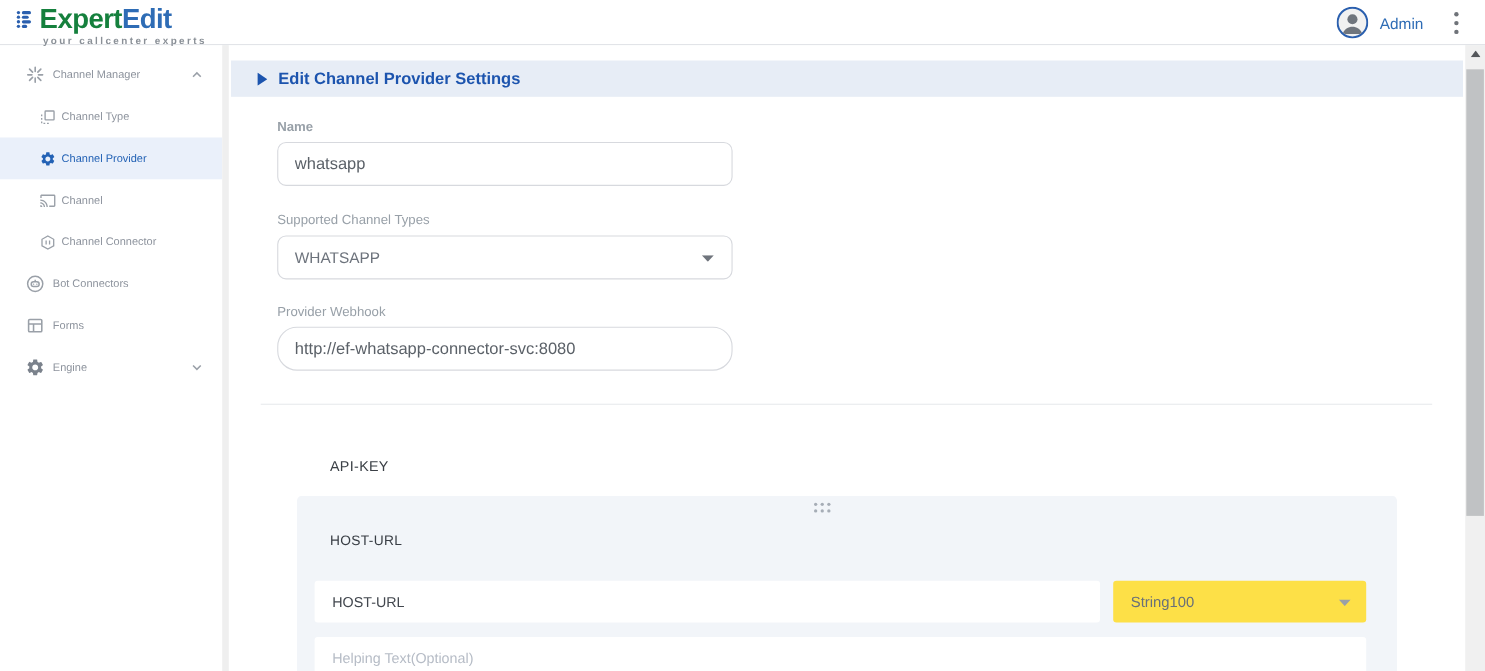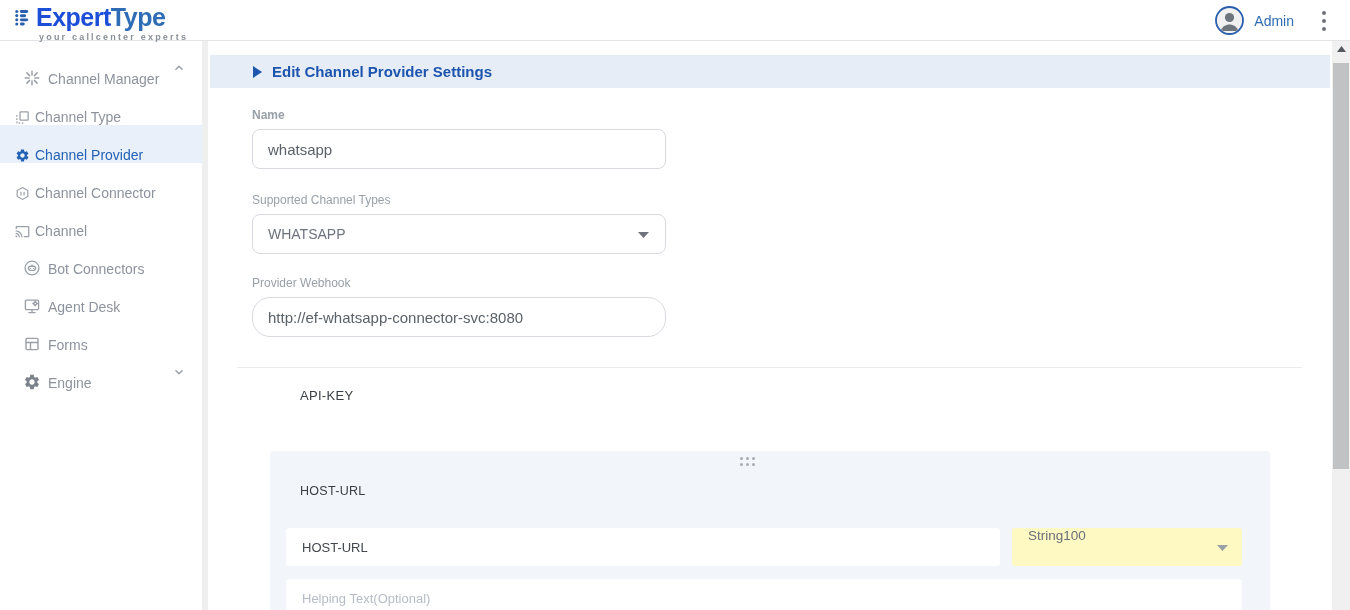--- a/index.html
+++ b/index.html
@@ -4,69 +4,69 @@
 <style>
   * { margin:0; padding:0; box-sizing:border-box; }
   html,body { width:1350px; height:610px; overflow:hidden; background:#fff;
     font-family:"Liberation Sans", sans-serif; }
 
   
   .topbar { position:absolute; left:0; top:0; width:1350px; height:41px; background:#fff;
     border-bottom:1px solid #e2e4e8; z-index:5; }
   .logo-wrap { position:absolute; left:14px; top:4px; display:flex; align-items:flex-start; }
   .logo-text { font-size:25px; font-weight:bold; letter-spacing:-0.5px; line-height:26px; }
-  .logo-gray { color:#1d4ed8; }
+  .logo-gray { color:#15803d; }
   .logo-blue { color:#2e6cb5; }
   .tagline { position:absolute; left:25px; top:28px; font-size:9px; font-weight:bold;
     letter-spacing:2.2px; color:#8a9097; white-space:nowrap; }
   .userbox { position:absolute; right:20px; top:0; height:41px; display:flex; align-items:center; gap:10px; }
   .admin-label { color:#2e6cb5; font-weight:normal; font-size:14px; }
   .kebab { display:flex; flex-direction:column; gap:4px; margin-left:14px; padding:4px; cursor:pointer; }
   .kebab i { width:4px; height:4px; border-radius:50%; background:#6f7379; display:block; }
 
   
   .sidebar { position:absolute; left:0; top:41px; width:202px; height:569px; background:#fff; }
   .side-scroll { position:absolute; left:202px; top:41px; width:6px; height:569px; background:#efefef; }
   .nav { position:absolute; left:0; top:8px; width:202px; }
-  .nav-row { position:relative; height:38px; display:flex; align-items:flex-end; gap:7px;
-    padding-left:23px; color:#8d939d; font-size:14px; cursor:pointer; }
-  .nav-row.sub { padding-left:15px; gap:5px; }
+  .nav-row { position:relative; height:38px; display:flex; align-items:center; gap:7px;
+    padding-left:23px; color:#8d939d; font-size:10px; cursor:pointer; }
+  .nav-row.sub { padding-left:36px; gap:5px; }
   .nav-row.selected { background:#eaf0fa; color:#2362b5; }
   .nav-row .chev { position:absolute; right:16px; top:12px; }
   .nav-ic { width:18px; height:18px; flex:0 0 18px; }
   .nav-row.sub .nav-ic { width:15px; height:15px; flex:0 0 15px; }
 
   
   .band { position:absolute; left:210px; top:55px; width:1120px; height:33px; background:#e7edf6;
-    display:flex; align-items:center; gap:10px; padding-left:43px; cursor:pointer; }
+    display:flex; align-items:center; gap:10px; padding-left:24px; cursor:pointer; }
   .band-title { color:#1c54ae; font-size:15px; font-weight:600; }
 
   .fld-label { position:absolute; font-size:12px; color:#98a0a8; }
   .txt-input { position:absolute; width:414px; height:40px; border:1px solid #d7d9de; border-radius:8px;
     padding:0 15px; font-size:15px; color:#5b6168; background:#fff; outline:none;
     font-family:"Liberation Sans", sans-serif; }
   .sel-box { position:absolute; width:414px; height:40px; border:1px solid #d7d9de; border-radius:8px;
     background:#fff; display:flex; align-items:center; padding:0 15px; font-size:14px; color:#6d737c;
     cursor:pointer; }
   .sel-box .arr { position:absolute; right:16px; top:17px; }
 
   .divider { position:absolute; left:237px; top:367px; width:1065px; height:1px; background:#e8eaed; }
-  .api-key { position:absolute; left:300px; top:388px; font-size:13px; color:#3b4046; letter-spacing:0.3px; }
+  .api-key { position:absolute; left:300px; top:416px; font-size:13px; color:#3b4046; letter-spacing:0.3px; }
 
   .panel { position:absolute; left:270px; top:451px; width:1000px; height:200px; background:#f2f5f9;
     border-radius:4px 4px 0 0; }
   .drag-handle { position:absolute; left:470px; top:6px; display:grid;
     grid-template-columns:repeat(3,5px); grid-auto-rows:5px; gap:1px; cursor:grab; width:18px; }
   .drag-handle i { width:3px; height:3px; border-radius:50%; background:#a6adb6; display:block; }
   .panel-heading { position:absolute; left:30px; top:33px; font-size:12.5px; color:#383d44; letter-spacing:0.3px; }
   .flat-input { position:absolute; height:38px; background:#fff; border:none; border-radius:3px;
     padding:0 16px; font-size:13px; color:#42474e; outline:none; font-family:"Liberation Sans", sans-serif; }
   .flat-input::placeholder { color:#b6bcc6; }
-  .flat-select { position:absolute; height:38px; background:#fef9c3; border-radius:3px; display:flex;
-    padding:0 16px; font-size:13.5px; color:#697079; cursor:pointer; }
+  .flat-select { position:absolute; height:38px; background:#fde047; border-radius:3px; display:flex;
+    align-items:center; padding:0 16px; font-size:13.5px; color:#697079; cursor:pointer; }
   .flat-select .arr { position:absolute; right:14px; top:17px; }
 
   
   .scrollbar { position:absolute; left:1332px; top:41px; width:18px; height:569px; background:#f0f0f0; }
   .sb-up { position:absolute; left:0; top:0; width:18px; height:16px; display:flex; align-items:center;
     justify-content:center; cursor:pointer; }
   .sb-thumb { position:absolute; left:1px; top:22px; width:16px; height:406px; background:#c0c2c4; cursor:grab; }
 </style>
 </head>
 <body>
@@ -78,21 +78,21 @@
         <circle cx="4" cy="5" r="2.2"></circle>
           <rect x="8.5" y="3" width="12" height="4.2" rx="2.1"></rect>
         <circle cx="4" cy="11" r="2.2"></circle>
           <rect x="8.5" y="9" width="9" height="4.2" rx="2.1"></rect>
         <circle cx="4" cy="17" r="2.2"></circle>
           <rect x="8.5" y="15" width="12" height="4.2" rx="2.1"></rect>
         <circle cx="4" cy="23" r="2.2"></circle>
           <rect x="8.5" y="21" width="7" height="4.2" rx="2.1"></rect>
       </g>
     </svg>
-    <div class="logo-text"><span class="logo-gray">Expert</span><span class="logo-blue">Type</span></div>
+    <div class="logo-text"><span class="logo-gray">Expert</span><span class="logo-blue">Edit</span></div>
     <div class="tagline">your callcenter experts</div>
   </div>
   <div class="userbox">
     <svg width="29" height="29" viewBox="0 0 29 29" style="cursor:pointer;">
       <defs>
           <clipPath id="avclip">
             <circle cx="14.5" cy="14.5" r="12.5"></circle>
           </clipPath>
         </defs>
       <circle cx="14.5" cy="14.5" r="13.5" fill="#f1f1f1" stroke="#2a5fae" stroke-width="1.8"></circle>
@@ -132,59 +132,50 @@
     </div>
 
     <div class="nav-row sub selected">
       <svg class="nav-ic" viewBox="0 0 24 24" fill="#2362b5">
         <path d="M19.14 12.94c.04-.3.06-.61.06-.94s-.02-.64-.07-.94l2.03-1.58c.18-.14.23-.41.12-.61l-1.92-3.32c-.12-.22-.37-.29-.59-.22l-2.39.96c-.5-.38-1.03-.7-1.62-.94l-.36-2.54c-.04-.24-.24-.41-.48-.41h-3.84c-.24 0-.43.17-.47.41l-.36 2.54c-.59.24-1.13.57-1.62.94l-2.39-.96c-.22-.08-.47 0-.59.22L2.74 8.87c-.12.21-.08.47.12.61l2.03 1.58c-.05.3-.09.63-.09.94s.02.64.07.94l-2.03 1.58c-.18.14-.23.41-.12.61l1.92 3.32c.12.22.37.29.59.22l2.39-.96c.5.38 1.03.7 1.62.94l.36 2.54c.05.24.24.41.48.41h3.84c.24 0 .44-.17.47-.41l.36-2.54c.59-.24 1.13-.56 1.62-.94l2.39.96c.22.08.47 0 .59-.22l1.92-3.32c.12-.22.07-.47-.12-.61l-2.01-1.58zM12 15.6c-1.98 0-3.6-1.62-3.6-3.6s1.62-3.6 3.6-3.6 3.6 1.62 3.6 3.6-1.62 3.6-3.6 3.6z"></path>
       </svg>
       <span>Channel Provider</span>
     </div>
 
     <div class="nav-row sub">
-      <svg class="nav-ic" viewBox="0 0 24 24" fill="none" stroke="#9aa0a8" stroke-width="1.9">
-        <polygon points="12,2.5 20.5,7.25 20.5,16.75 12,21.5 3.5,16.75 3.5,7.25"></polygon>
-        <path d="M9.5 9v6M14.5 9v6"></path>
-      </svg>
-      <span>Channel Connector</span>
-    </div>
-
-    <div class="nav-row sub">
       <svg class="nav-ic" viewBox="0 0 24 24" fill="#9aa0a8">
         <path d="M21 3H3c-1.1 0-2 .9-2 2v3h2V5h18v14h-7v2h7c1.1 0 2-.9 2-2V5c0-1.1-.9-2-2-2z"></path>
         <path d="M1 18v3h3c0-1.66-1.34-3-3-3z"></path>
         <path d="M1 14v2c2.76 0 5 2.24 5 5h2c0-3.87-3.13-7-7-7z"></path>
         <path d="M1 10v2c4.97 0 9 4.03 9 9h2c0-6.08-4.93-11-11-11z"></path>
       </svg>
       <span>Channel</span>
+    </div>
+
+    <div class="nav-row sub">
+      <svg class="nav-ic" viewBox="0 0 24 24" fill="none" stroke="#9aa0a8" stroke-width="1.9">
+        <polygon points="12,2.5 20.5,7.25 20.5,16.75 12,21.5 3.5,16.75 3.5,7.25"></polygon>
+        <path d="M9.5 9v6M14.5 9v6"></path>
+      </svg>
+      <span>Channel Connector</span>
     </div>
 
 
 
     <div class="nav-row">
       <svg class="nav-ic" viewBox="0 0 24 24" fill="none" stroke="#9aa0a8" stroke-width="1.8">
         <circle cx="12" cy="12" r="9.2"></circle>
         <rect x="7.2" y="9.6" width="9.6" height="5.6" rx="2.8"></rect>
         <circle cx="10" cy="12.4" r="0.9" fill="#9aa0a8" stroke="none"></circle>
         <circle cx="14" cy="12.4" r="0.9" fill="#9aa0a8" stroke="none"></circle>
         <path d="M12 7.2v2.4"></path>
       </svg>
       <span>Bot Connectors</span>
     </div>
 
-    <div class="nav-row">
-      <svg class="nav-ic" viewBox="0 0 24 24" fill="none" stroke="#9aa0a8" stroke-width="1.8" stroke-linecap="round">
-        <rect x="3.2" y="4.2" width="17.6" height="12.6" rx="1.4"></rect>
-        <path d="M12 16.8v3M7.8 20.8h8.4"></path>
-        <circle cx="16.2" cy="8.6" r="2"></circle>
-        <path d="M16.2 5.6v1M16.2 10.6v1M13.2 8.6h1M18.2 8.6h1"></path>
-      </svg>
-      <span>Agent Desk</span>
-    </div>
 
     <div class="nav-row">
       <svg class="nav-ic" viewBox="0 0 24 24" fill="none" stroke="#9aa0a8" stroke-width="1.9">
         <rect x="4" y="4.5" width="16" height="15" rx="1.4"></rect>
         <path d="M4 10h16M10 10v9.5"></path>
       </svg>
       <span>Forms</span>
     </div>
 
     <div class="nav-row">

